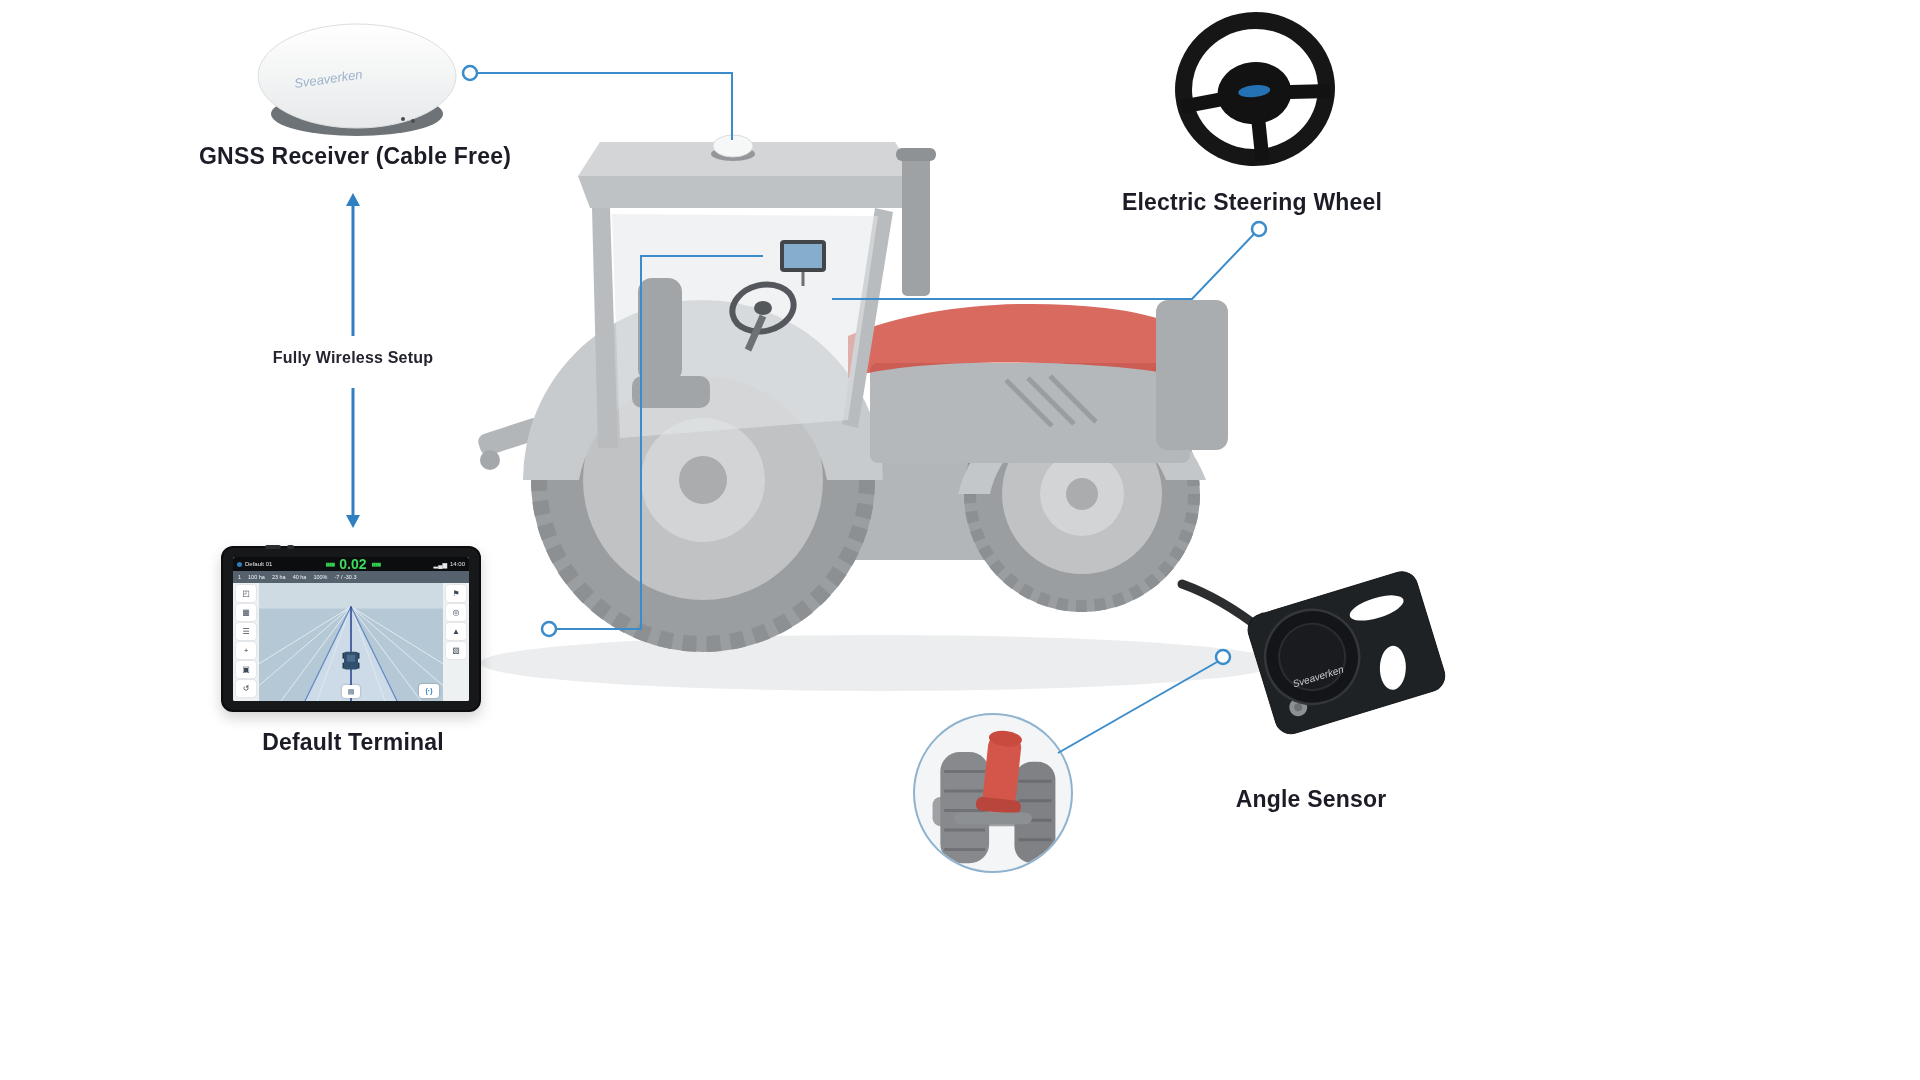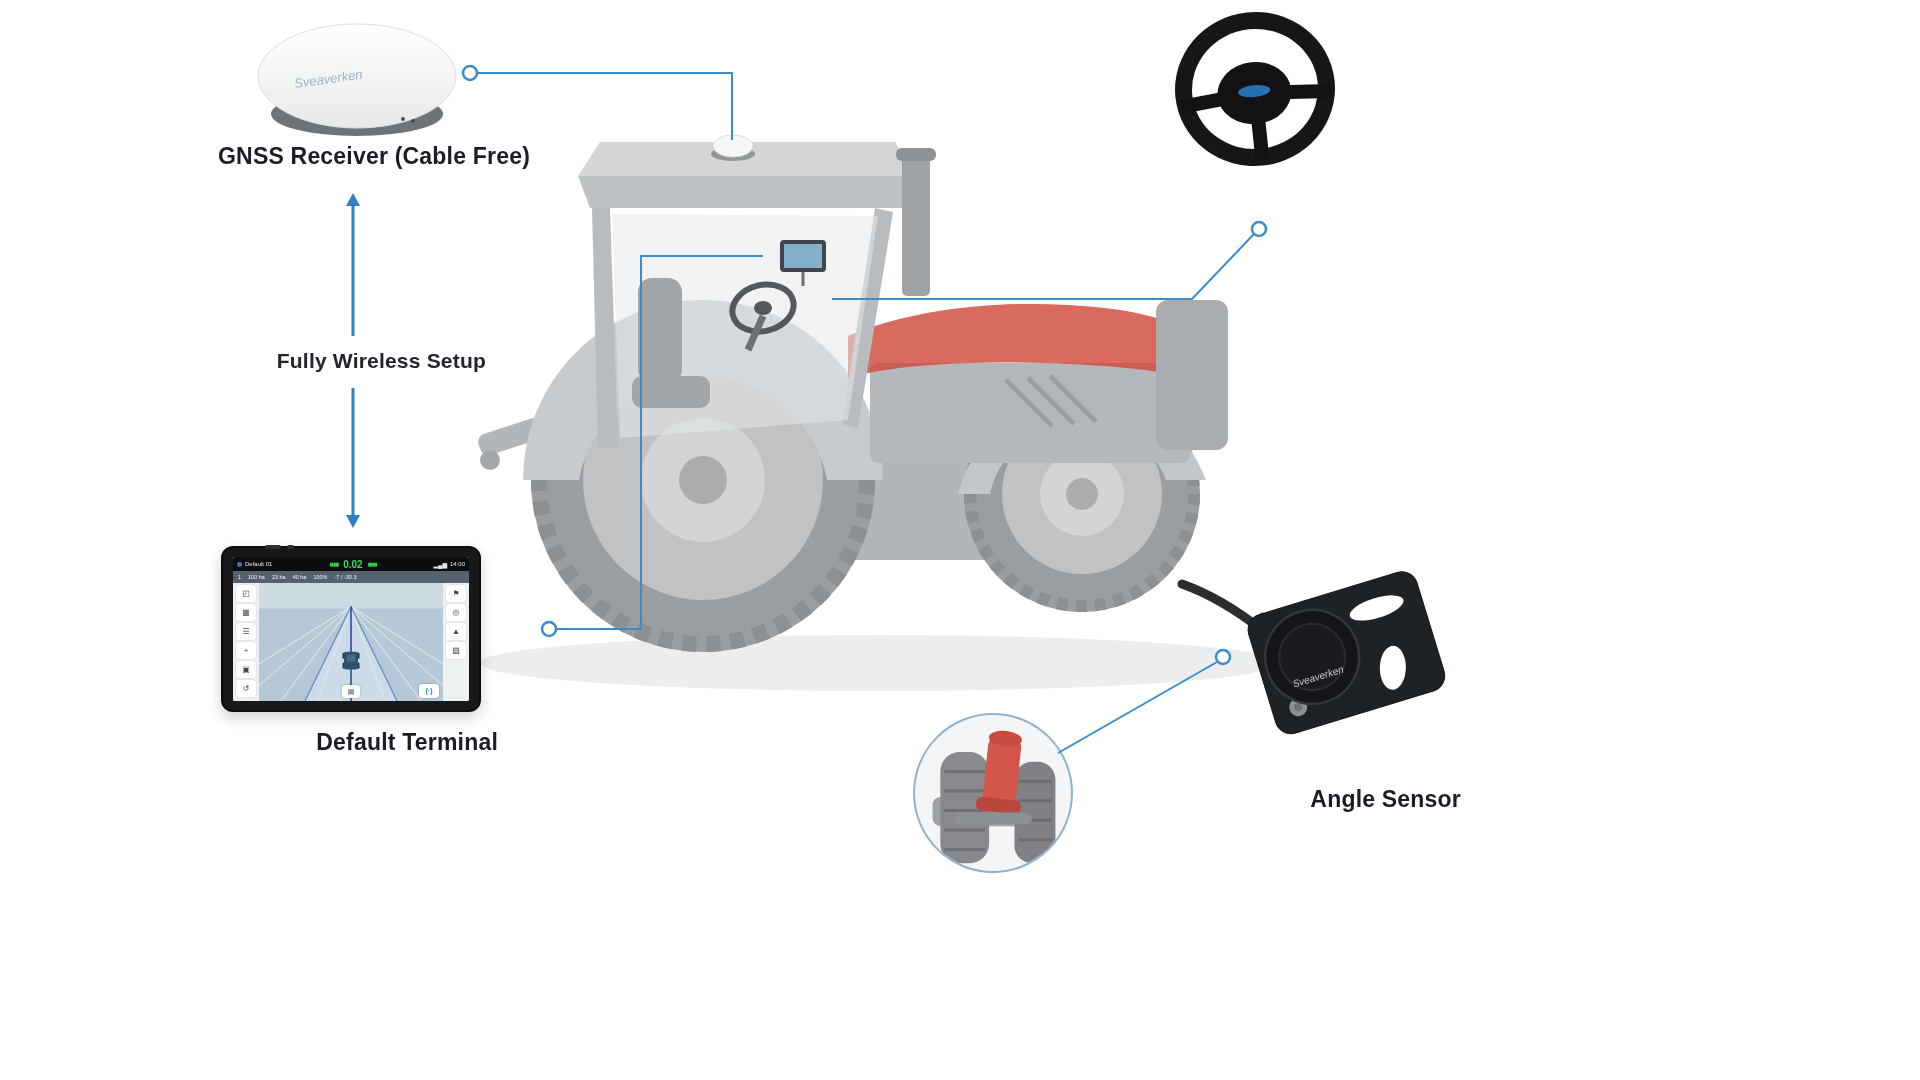--- a/index.html
+++ b/index.html
@@ -1,41 +1,41 @@
 <!DOCTYPE html>
 <html><head>
 <meta charset="utf-8">
 <style>
   * { margin:0; padding:0; box-sizing:border-box; }
   html,body { width:1920px; height:1080px; background:#ffffff; font-family:"Liberation Sans", sans-serif; overflow:hidden; }
   .stage { position:relative; width:1920px; height:1080px; background:#ffffff; }
   .abs { position:absolute; }
 
-  .device-label { position:absolute; z-index:6; font-weight:700; font-size:23px; color:#1b1c26; text-align:right; letter-spacing:.2px; }
-  .wireless { font-weight:600; font-size:21px; color:#23242e; }
+  .device-label { position:absolute; z-index:6; font-weight:700; font-size:23px; color:#1b1c26; text-align:center; letter-spacing:.2px; }
+  .wireless { font-weight:600; font-size:16px; color:#23242e; }
 
   svg.layer { position:absolute; }
   #connectors { left:0; top:0; z-index:4; }
   #tractor { left:450px; top:128px; z-index:1; }
   #gnss-device { left:255px; top:22px; z-index:5; }
   #steering-device { left:1168px; top:5px; z-index:5; }
   #angle-device { left:1170px; top:568px; z-index:5; }
 
   
   .terminal { left:221px; top:546px; width:260px; height:166px; z-index:5;
     background:#17181a; border:2px solid #0c0c0e; border-radius:12px;
     box-shadow:0 6px 14px rgba(0,0,0,.18); }
   .t-notch { position:absolute; top:-3px; background:#2c2d2f; border-radius:2px; height:4px; }
   .t-notch-a { left:42px; width:16px; }
   .t-notch-b { left:64px; width:7px; }
   .t-screen { position:absolute; left:10px; top:9px; width:236px; height:144px; background:#ffffff; border-radius:2px; overflow:hidden; display:flex; flex-direction:column; }
   .t-status { height:14px; background:#0c0d0e; display:flex; align-items:center; gap:3px; padding:0 4px; color:#e8e8e8; font-size:6px; white-space:nowrap; }
   .t-dot { width:5px; height:5px; border-radius:50%; background:#2d7dc0; flex:0 0 auto; }
   .t-bars { color:#36d14e; font-size:5px; letter-spacing:-1px; }
-  .t-dev { color:#3ddc5a; font-weight:bold; font-size:10px; margin:0 2px; }
+  .t-dev { color:#3ddc5a; font-weight:bold; font-size:14px; margin:0 2px; }
   .t-spacer { flex:1; }
   .t-info { height:12px; background:#55616d; color:#f2f4f6; font-size:5.5px; display:flex; align-items:center; gap:7px; padding:0 5px; white-space:nowrap; }
   .t-body { flex:1; display:flex; }
   .t-toolbar { width:26px; background:#eef1f2; display:flex; flex-direction:column; align-items:center; padding-top:2px; gap:2px; }
   .t-tile { width:20px; height:17px; border-radius:3px; background:#ffffff; color:#3a4754; font-size:8px; line-height:17px; text-align:center; box-shadow:0 0 0 .5px #d8dde0; }
   .t-main { flex:1; position:relative; overflow:hidden; }
   .t-main svg { position:absolute; left:0; top:0; width:100%; height:100%; }
   .t-btn { position:absolute; background:#ffffff; border-radius:3px; color:#2f4a68; text-align:center; box-shadow:0 0 2px rgba(0,0,0,.35); }
   .t-btn-center { left:50%; bottom:3px; transform:translateX(-50%); width:18px; height:13px; font-size:7px; line-height:13px; }
   .t-btn-engage { right:4px; bottom:3px; width:20px; height:14px; font-size:7px; line-height:14px; color:#2d7dc0; font-weight:bold; }
@@ -197,20 +197,21 @@
       <ellipse cx="87" cy="84" rx="63" ry="60" fill="#ffffff"></ellipse>
       <g stroke="#121213" stroke-width="14">
         <line x1="87" y1="88" x2="12" y2="94"></line>
         <line x1="87" y1="88" x2="162" y2="94"></line>
         <line x1="87" y1="88" x2="87" y2="156"></line>
       </g>
       <ellipse cx="86" cy="88" rx="37" ry="31" fill="#121213"></ellipse>
       <ellipse cx="86" cy="86" rx="16" ry="6" fill="#2472b4"></ellipse>
     </g>
   </svg>
+  <div class="device-label" style="left:1097px;top:189px;width:310px">Electric Steering Wheel</div>
 
   <div class="device-label wireless" style="left:220px;top:349px;width:266px">Fully Wireless Setup</div>
 
   <div class="abs terminal">
     <div class="t-notch t-notch-a"></div>
     <div class="t-notch t-notch-b"></div>
     <div class="t-screen">
       <div class="t-status">
         <span class="t-dot"></span>
         <span>Default 01</span>

